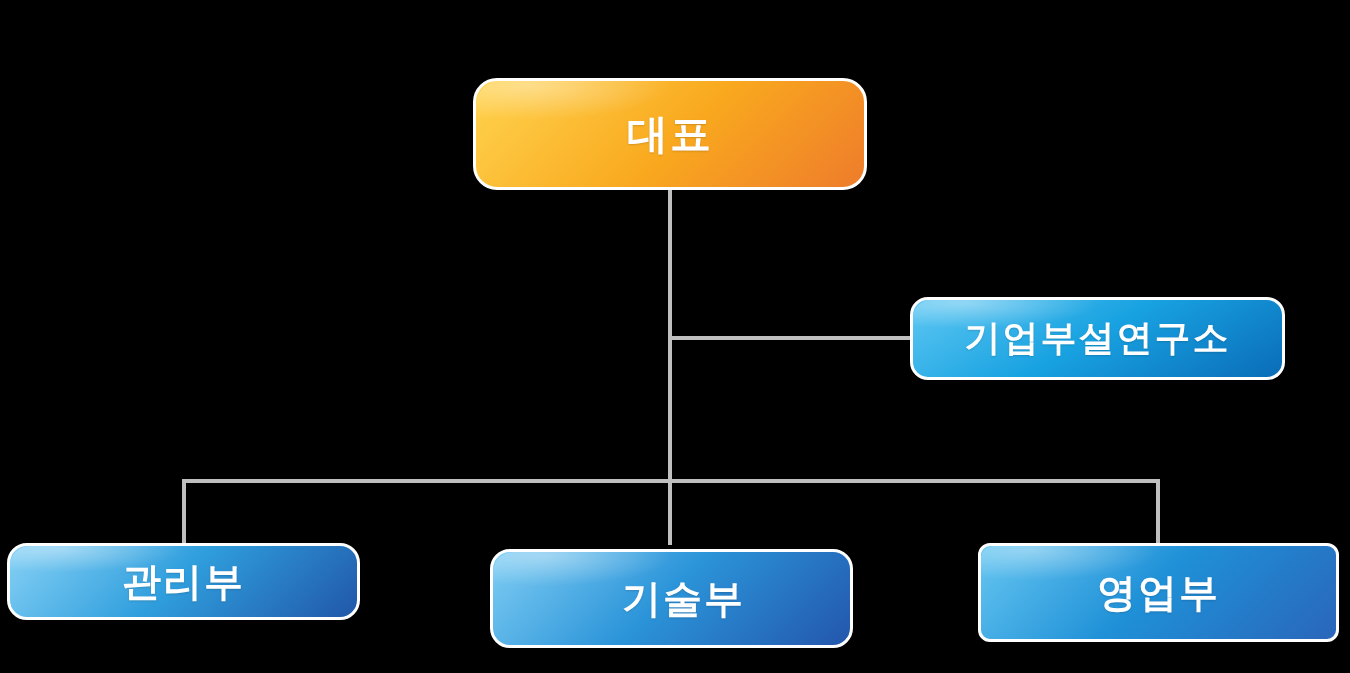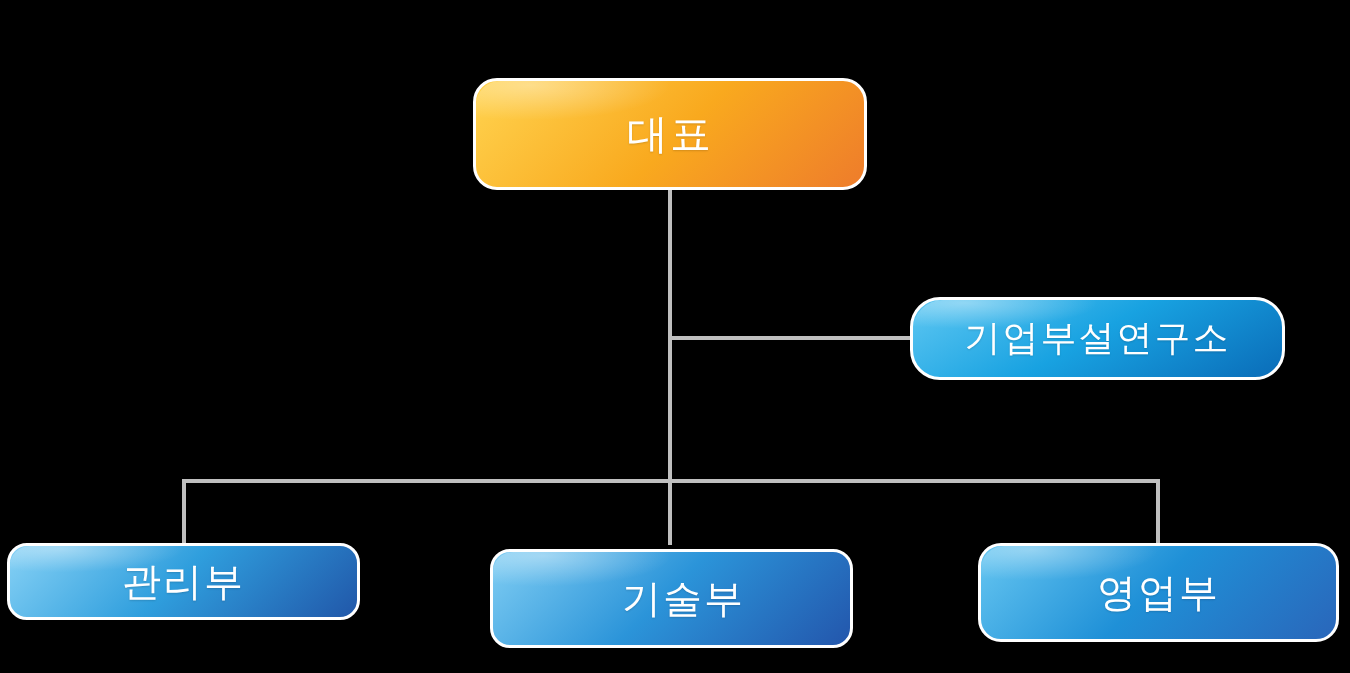--- a/index.html
+++ b/index.html
@@ -17,21 +17,21 @@
   }
   .node {
     position: absolute;
     display: flex;
     align-items: center;
     justify-content: center;
     color: #ffffff;
     border: 3px solid #ffffff;
     box-sizing: border-box;
     letter-spacing: 2px;
-    font-weight: 400;
+    font-weight: 700;
     text-shadow: 0 1px 2px rgba(0,0,0,0.15);
   }
   .node .label { position: relative; z-index: 2; }
   
   .node::before {
     content: "";
     position: absolute;
     inset: 0;
     border-radius: inherit;
     background: radial-gradient(ellipse 60% 55% at 14% 4%, rgba(255,255,255,0.38), rgba(255,255,255,0) 60%);
@@ -40,40 +40,40 @@
   }
 
   .node-ceo {
     left: 473px; top: 78px; width: 394px; height: 112px;
     border-radius: 24px;
     font-size: 41px;
     background: linear-gradient(135deg, #ffd34f 0%, #f9a91e 52%, #ee7c2b 100%);
   }
   .node-research {
     left: 910px; top: 297px; width: 375px; height: 83px;
-    border-radius: 30px;
+    border-radius: 18px;
     font-size: 36px;
     background: linear-gradient(150deg, #5ec7f2 0%, #18a2e1 48%, #0a6cb8 100%);
   }
   .node-management {
     left: 7px; top: 543px; width: 353px; height: 77px;
     border-radius: 20px;
     font-size: 39px;
     background: linear-gradient(135deg, #86d1f5 0%, #2f9edd 48%, #2157a9 100%);
   }
   .node-technical {
     left: 490px; top: 549px; width: 363px; height: 99px;
     border-radius: 20px;
     font-size: 39px;
     background: linear-gradient(135deg, #7fcdf3 0%, #2b94d9 48%, #2356ac 100%);
     padding-left: 24px;
   }
   .node-sales {
     left: 978px; top: 543px; width: 361px; height: 99px;
-    border-radius: 23px;
+    border-radius: 12px;
     font-size: 39px;
     background: linear-gradient(135deg, #66c6f1 0%, #1f90d7 48%, #2a66ba 100%);
   }
 
   .connector {
     position: absolute;
     background: #bfbfbf;
   }
   .conn-main-vertical   { left: 668px;  top: 188px; width: 4px;   height: 357px; }
   .conn-research-branch { left: 670px;  top: 336px; width: 240px; height: 4px;   }

